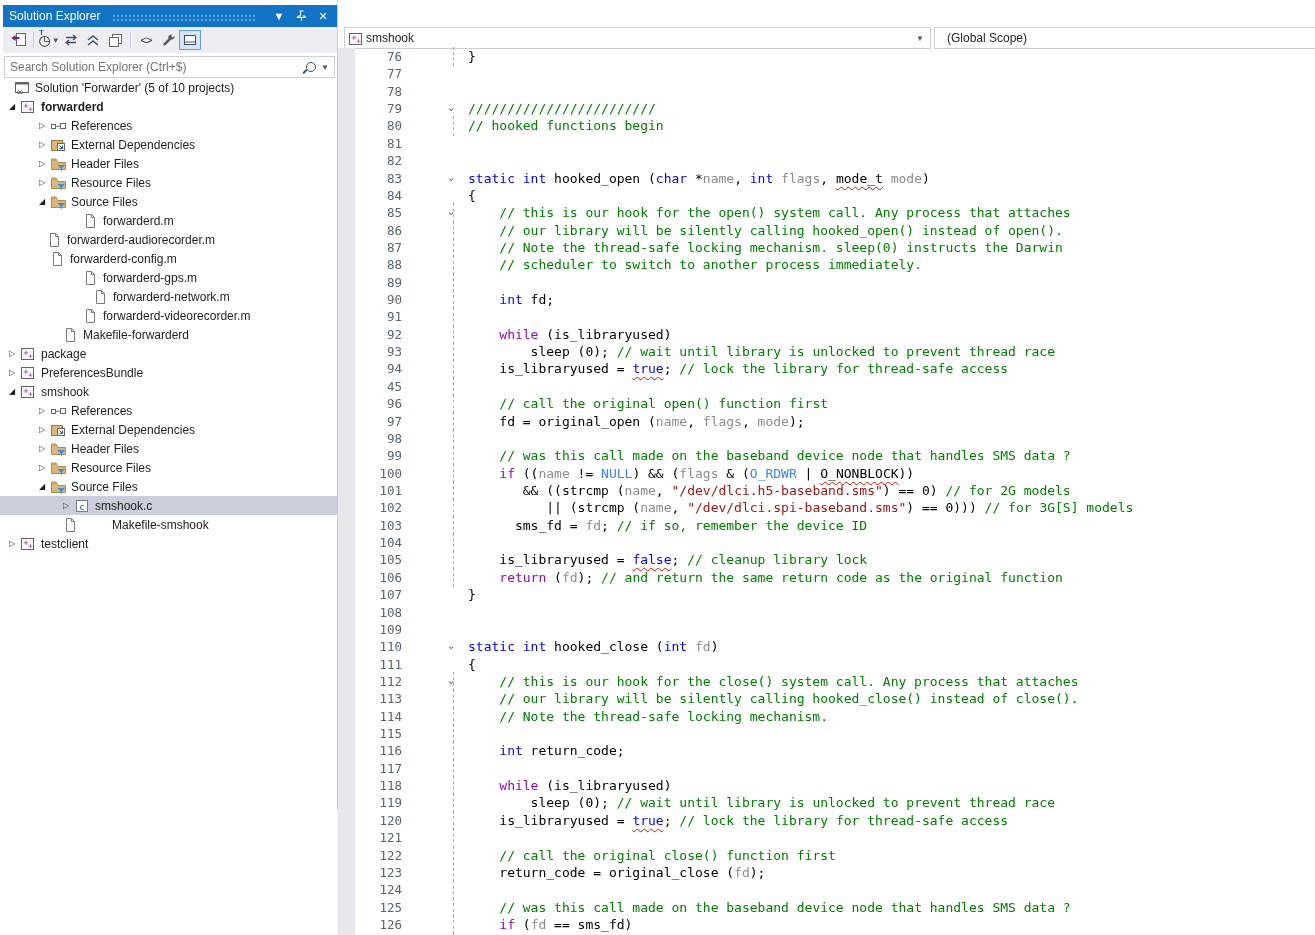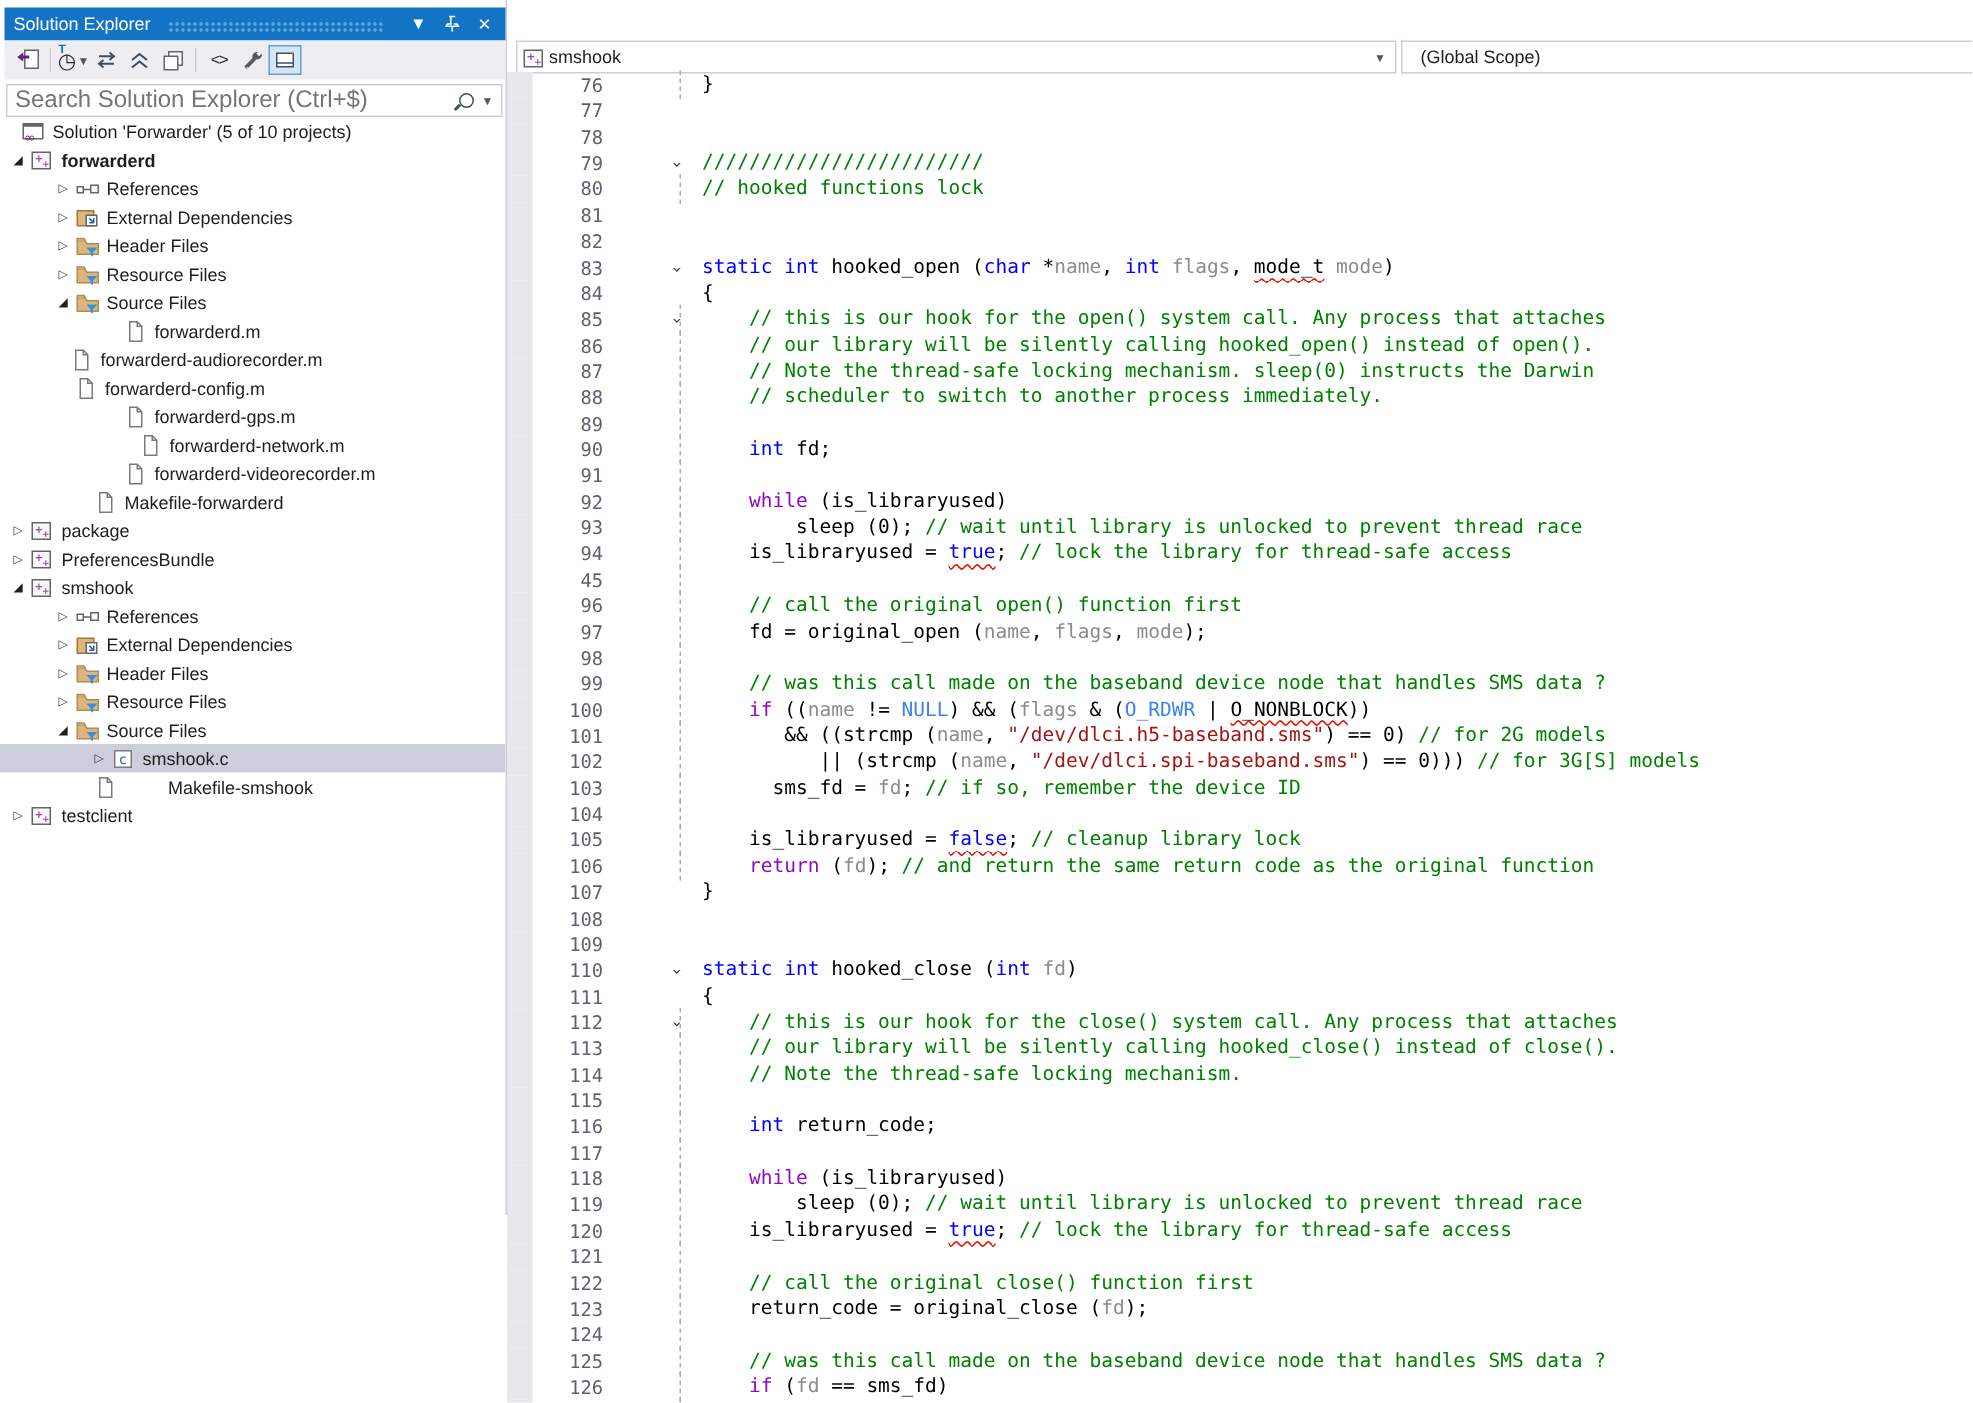--- a/index.html
+++ b/index.html
@@ -23,21 +23,21 @@
   .tb-icon{width:22px;height:20px;display:flex;align-items:center;justify-content:center;
            position:relative;font-size:13px;color:#3F4E63;}
   .tb-icon.hl{background:#D4E6F6;border:1px solid #66A0D2;width:20px;height:18px;}
   .tb-sep{width:1px;height:16px;background:#CCCEDB;margin:0 4px;}
   .tb-dd{font-size:8px;color:#555;margin-left:1px;}
   .tb-clockT{position:absolute;left:1px;top:-2px;font-size:8px;color:#0f6cbd;font-weight:bold;}
 
   .se-search{position:absolute;left:4px;top:56px;width:329px;height:20px;border:1px solid #CCCEDB;
              background:#fff;display:flex;align-items:center;}
   .se-search input{flex:1;border:none;outline:none;font-family:"Liberation Sans",sans-serif;
-                   font-size:16px;color:#707070;padding:0 0 0 5px;background:transparent;}
+                   font-size:12px;color:#707070;padding:0 0 0 5px;background:transparent;}
   .mag{width:8px;height:8px;border:1.6px solid #3F4E63;border-radius:50%;position:relative;margin-right:4px;}
   .mag::after{content:"";position:absolute;width:1.8px;height:5px;background:#3F4E63;
               left:-3px;top:6px;transform:rotate(45deg);}
   .se-search .tb-dd{margin-right:5px;}
 
   .se-tree{position:absolute;left:0;top:78px;right:0;bottom:0;overflow:hidden;}
   .tree-row{height:19px;display:flex;align-items:center;white-space:nowrap;position:relative;}
   .tree-row.sel{background:#CCCEDB;}
   .tree-row .exp{width:16px;text-align:center;flex:none;}
   .exp-c{font-size:8px;color:#3c3c3c;}
@@ -440,21 +440,21 @@
         <span class="ln">79</span>
         <span class="fd">
           <span class="fm">›</span>
         </span>
         <span class="cd"><span class="c">////////////////////////</span></span>
       </div>
       <div class="crow">
         <span class="bp"></span>
         <span class="ln">80</span>
         <span class="fd"></span>
-        <span class="cd gl"><span class="c">// hooked functions lock</span></span>
+        <span class="cd gl"><span class="c">// hooked functions begin</span></span>
       </div>
       <div class="crow">
         <span class="bp"></span>
         <span class="ln">81</span>
         <span class="fd"></span>
         <span class="cd"></span>
       </div>
       <div class="crow">
         <span class="bp"></span>
         <span class="ln">82</span>

